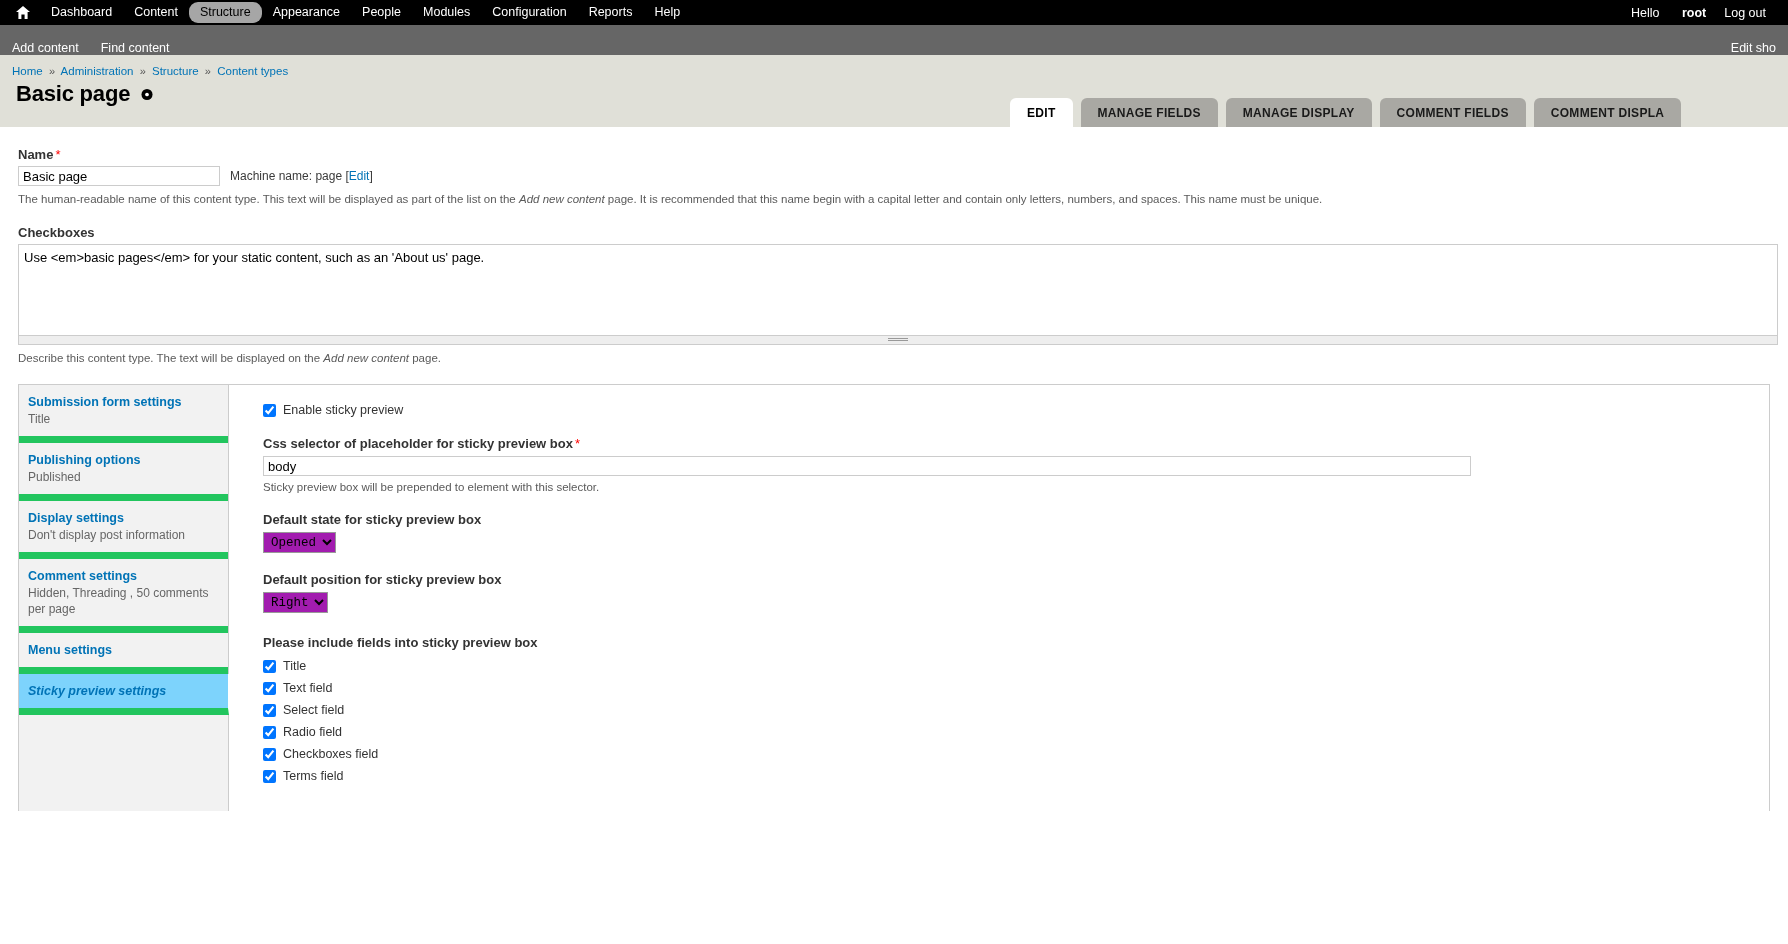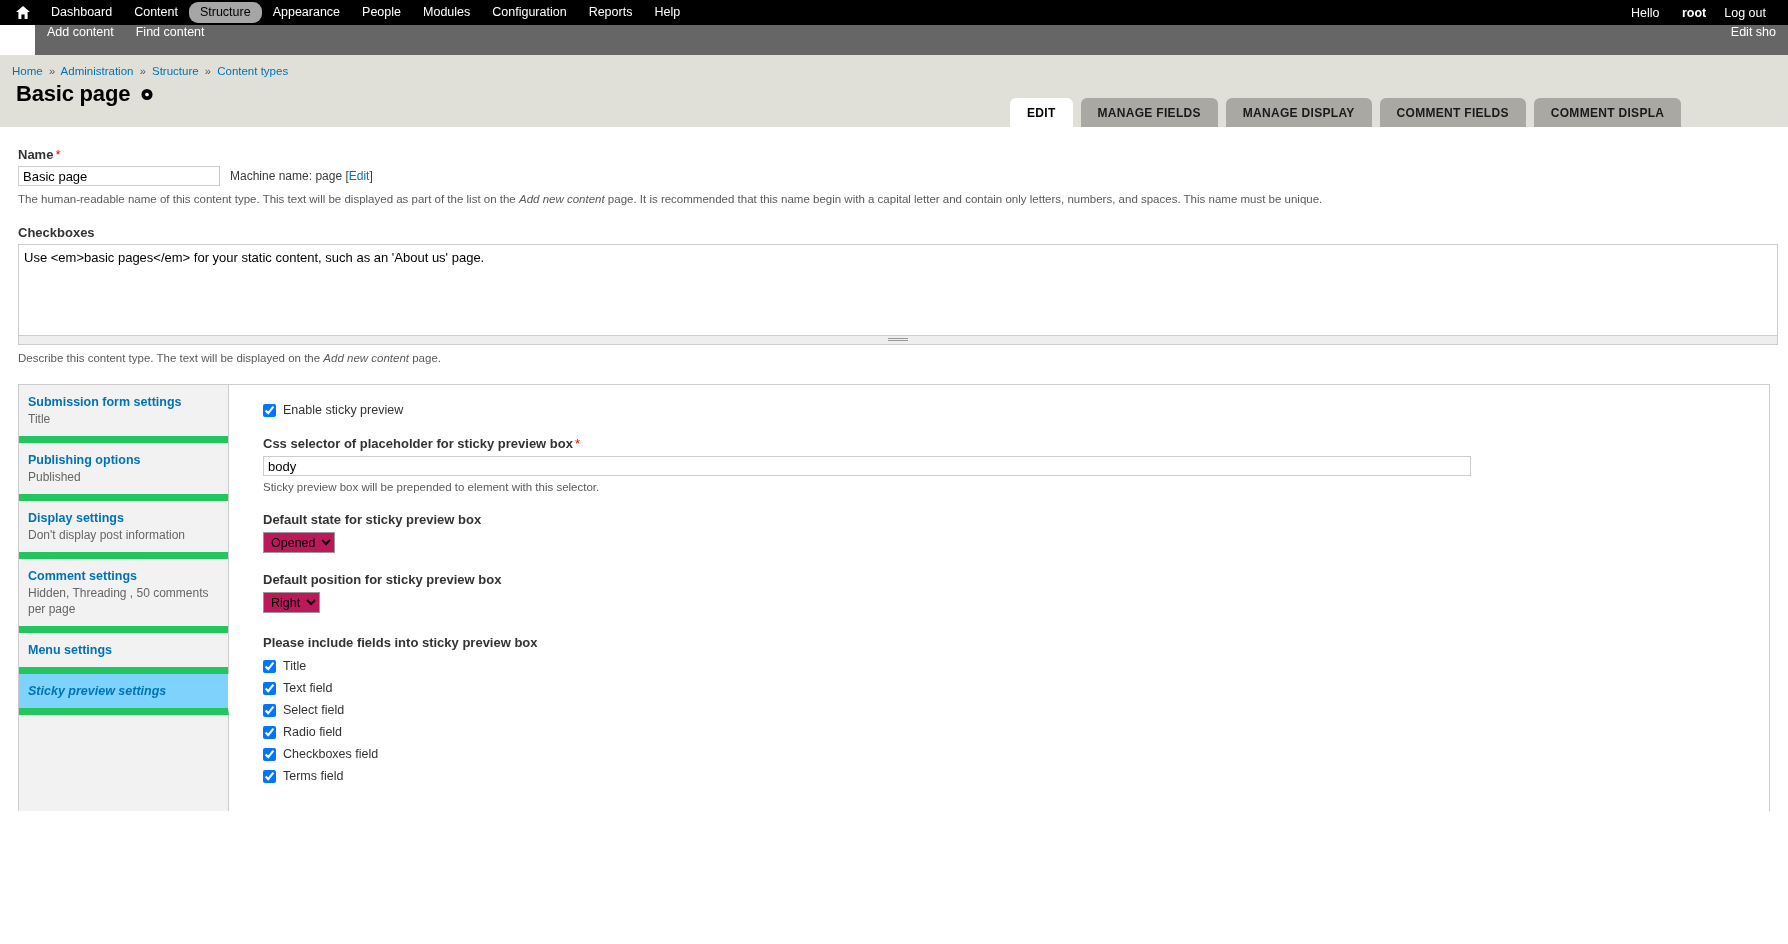--- a/index.html
+++ b/index.html
@@ -44,24 +44,23 @@
   }
   .tb-hello { font-size: 12.5px; color:#fff; }
   .tb-hello b { font-weight: bold; padding-left: 19px; }
   .tb-logout { color:#fff; font-size: 12.5px; text-decoration: none; }
 
   
   .shortcutbar {
     height: 30px;
     background: #666666;
     display: flex;
-    align-items: flex-start;
+    align-items: flex-end;
     padding: 0 12px;
     color: #fff;
-    margin-left: 35px;
   }
   .sc-item {
     color: #ffffff;
     font-size: 12.5px;
     text-decoration: none;
     margin-right: 22px;
     white-space: nowrap;
   }
   .sc-right { margin-left: auto; font-size: 12.5px; color: #ffffff; white-space: nowrap; padding-right: 0; }
 
@@ -240,25 +239,25 @@
     vertical-align: middle;
   }
   .chk-label { font-size: 12.5px; color: #333; }
   .pane-label {
     font-weight: bold; font-size: 13px; color: #333;
     margin: 19px 0 5px 0; display: block;
   }
   #css-selector-field { width: 1208px; }
   .pane-desc { font-size: 11.5px; color: #5a5a5a; margin-top: 5px; }
   select.sel {
-    font-family: Liberation Sans, sans-serif;
+    font-family: Liberation Mono, monospace;
     font-size: 12.5px;
     padding: 2px 2px 2px 3px;
     border: 1px solid #999;
-    background: #be185d;
+    background: #a21caf;
     color: #000;
     height: 21px;
   }
   .group-label {
     font-weight: bold; font-size: 13px; color: #333;
     margin: 22px 0 9px 0; display: block;
   }
 </style>
 </head>
 <body>

